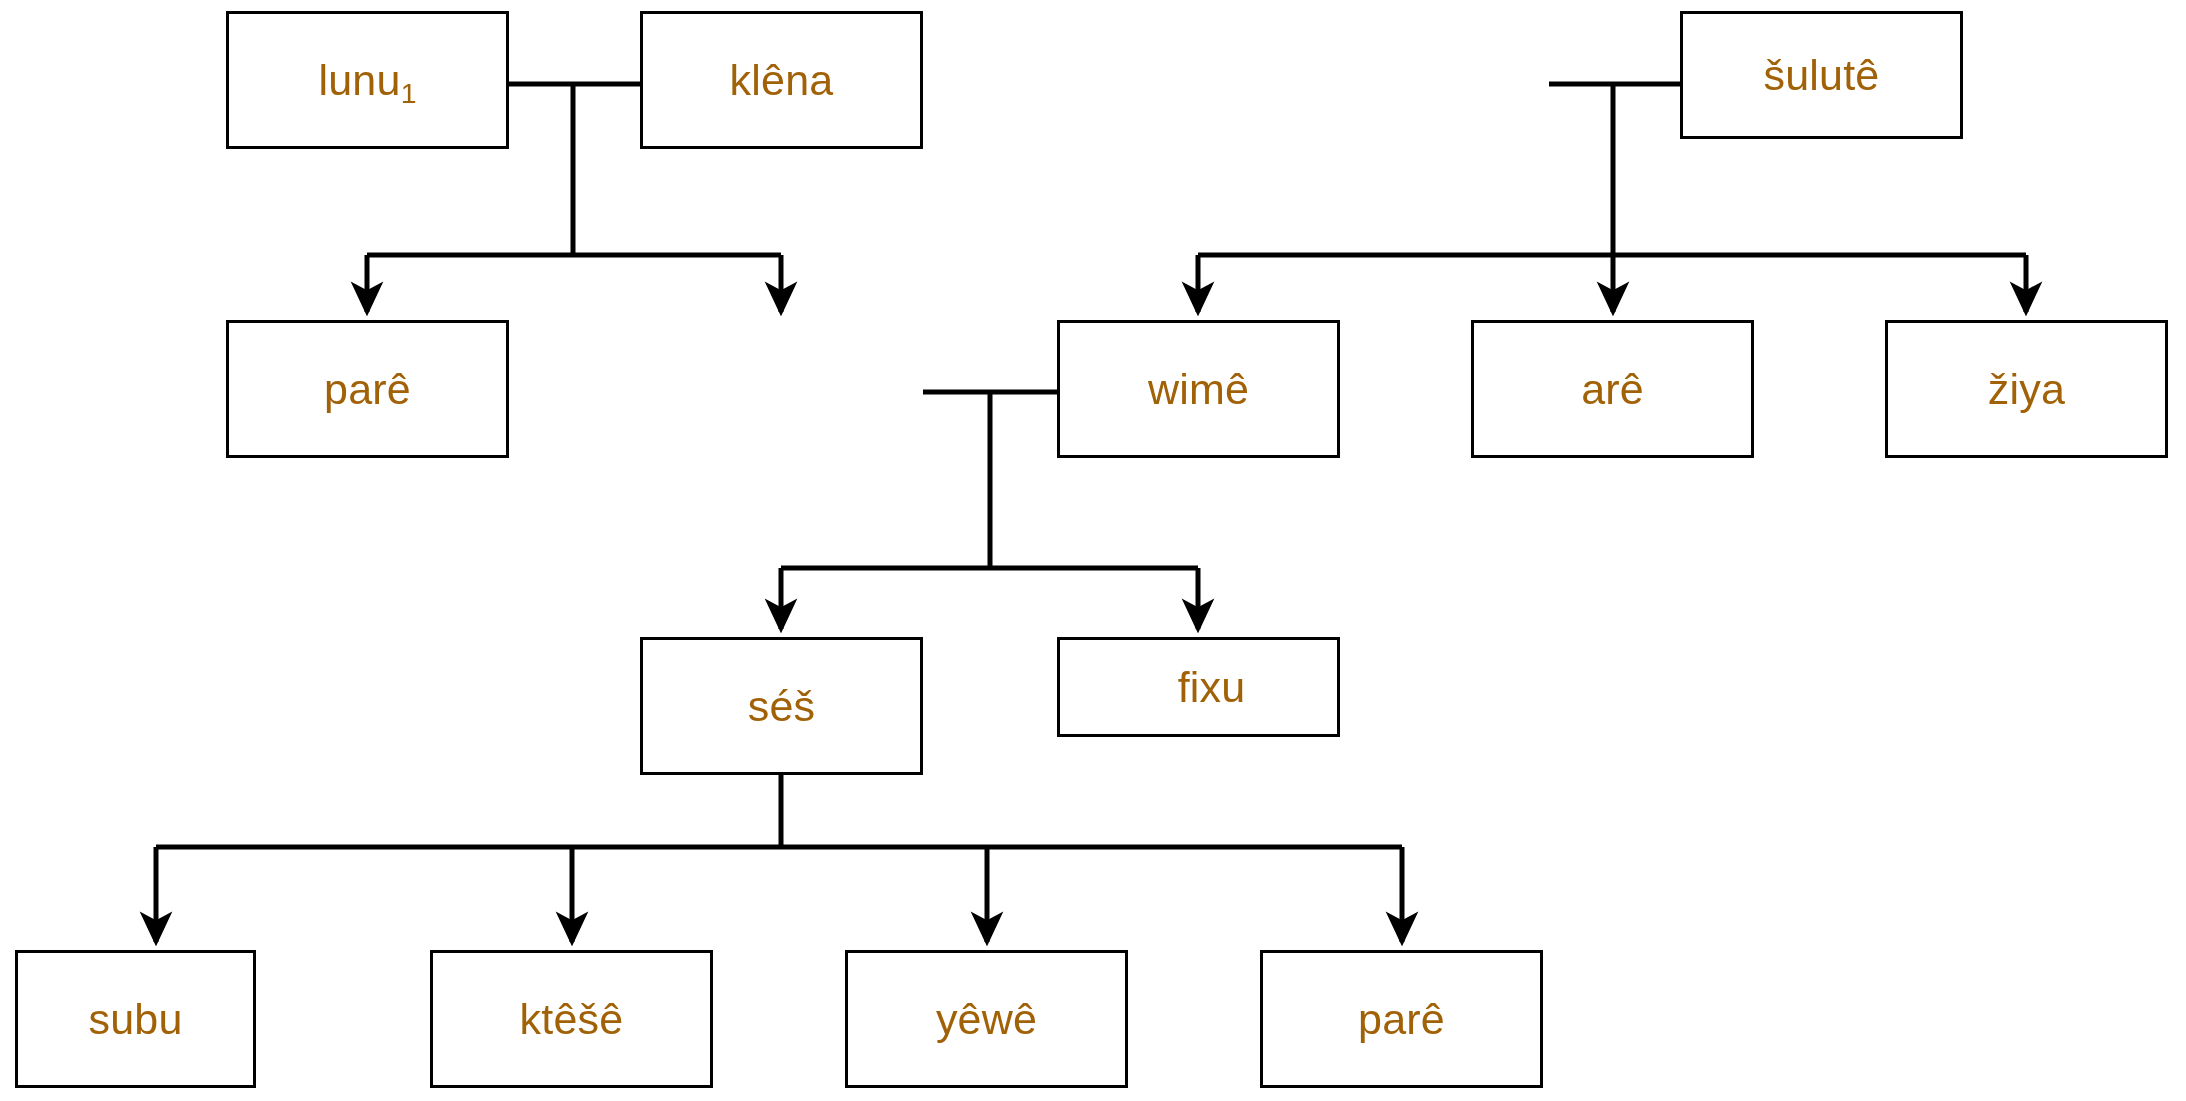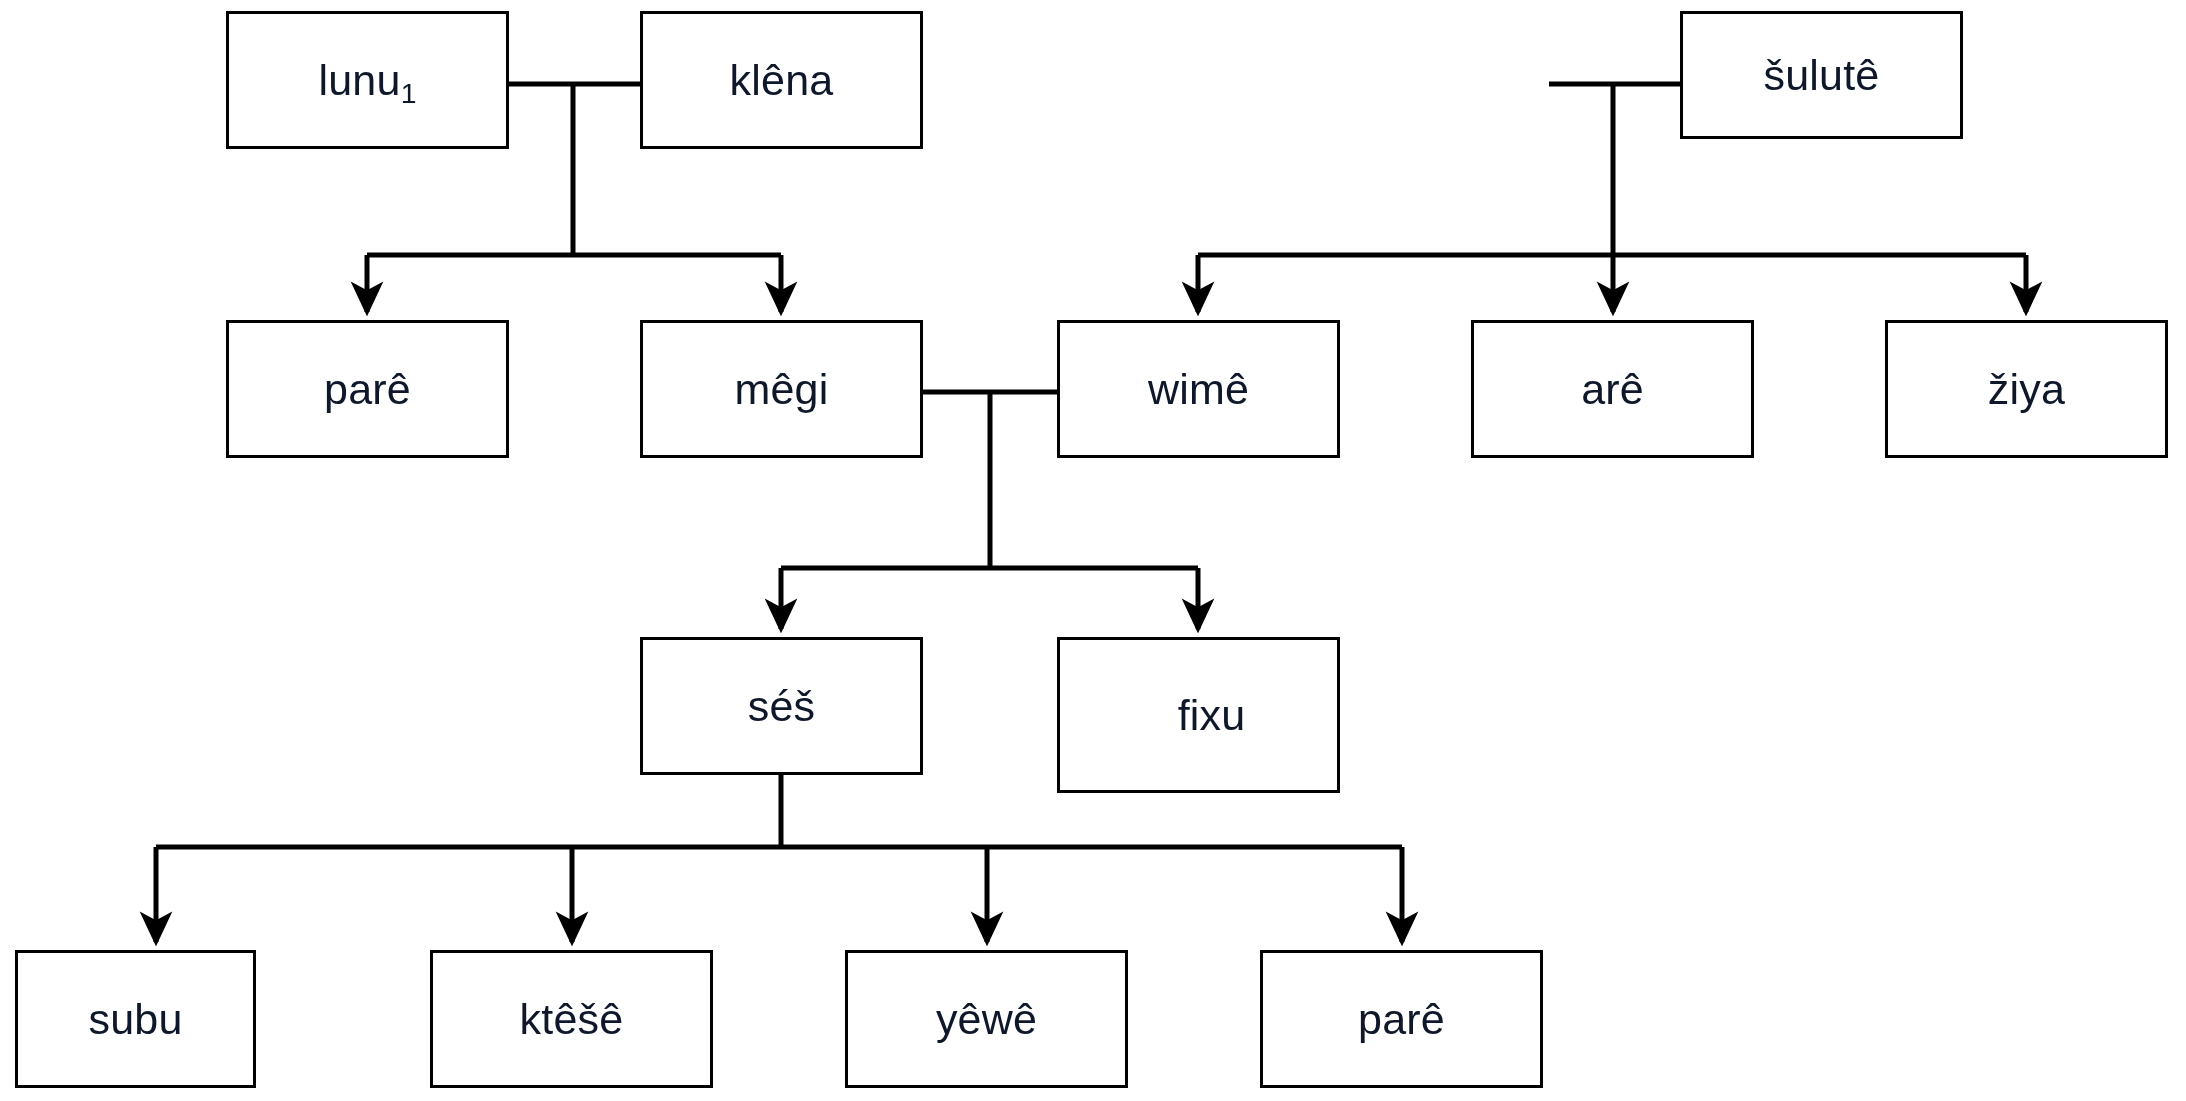--- a/index.html
+++ b/index.html
@@ -38,21 +38,21 @@
     background: #ffffff;
     border: 3px solid #000000;
     display: flex;
     align-items: center;
     justify-content: center;
   }
   .node-label {
     font-family: "Liberation Sans", sans-serif;
     font-size: 43px;
     line-height: 1;
-    color: #0f172a;
+    color: #a16207;
     white-space: nowrap;
     letter-spacing: 0.2px;
   }
   .node-label sub {
     font-size: 0.66em;
     line-height: 0;
     vertical-align: baseline;
     position: relative;
     top: 0.30em;
     left: 0.01em;
@@ -109,37 +109,34 @@
     <div class="node-box" style="left:640px;  top:11px;  width:283px; height:138px;justify-content:center;">
       <span class="node-label">klêna</span>
     </div>
     <div class="node-box" style="left:1680px; top:11px;  width:283px; height:128px;">
       <span class="node-label">šulutê</span>
     </div>
 
     <div class="node-box" style="left:226px;  top:320px; width:283px; height:138px;">
       <span class="node-label">parê</span>
     </div>
-    <div class="node-box" style="left:640px;  top:320px; width:283px; height:138px;">
-      <span class="node-label">mêgi</span>
-    </div>
     <div class="node-box" style="left:1057px; top:320px; width:283px; height:138px;">
       <span class="node-label">wimê</span>
     </div>
     <div class="node-box" style="left:1471px; top:320px; width:283px; height:138px;">
       <span class="node-label">arê</span>
     </div>
     <div class="node-box" style="left:1885px; top:320px; width:283px; height:138px;">
       <span class="node-label">žiya</span>
     </div>
 
     <div class="node-box" style="left:640px;  top:637px; width:283px; height:138px;">
       <span class="node-label">séš</span>
     </div>
-    <div class="node-box" style="left:1057px; top:637px; width:283px; height:156px;padding-left:26px;">
+    <div class="node-box" style="left:1057px; top:637px; width:283px; height:100px;padding-left:26px;">
       <span class="node-label">fixu</span>
     </div>
 
     <div class="node-box" style="left:15px;   top:950px; width:241px; height:138px;">
       <span class="node-label">subu</span>
     </div>
     <div class="node-box" style="left:430px;  top:950px; width:283px; height:138px;">
       <span class="node-label">ktêšê</span>
     </div>
     <div class="node-box" style="left:845px;  top:950px; width:283px; height:138px;">

